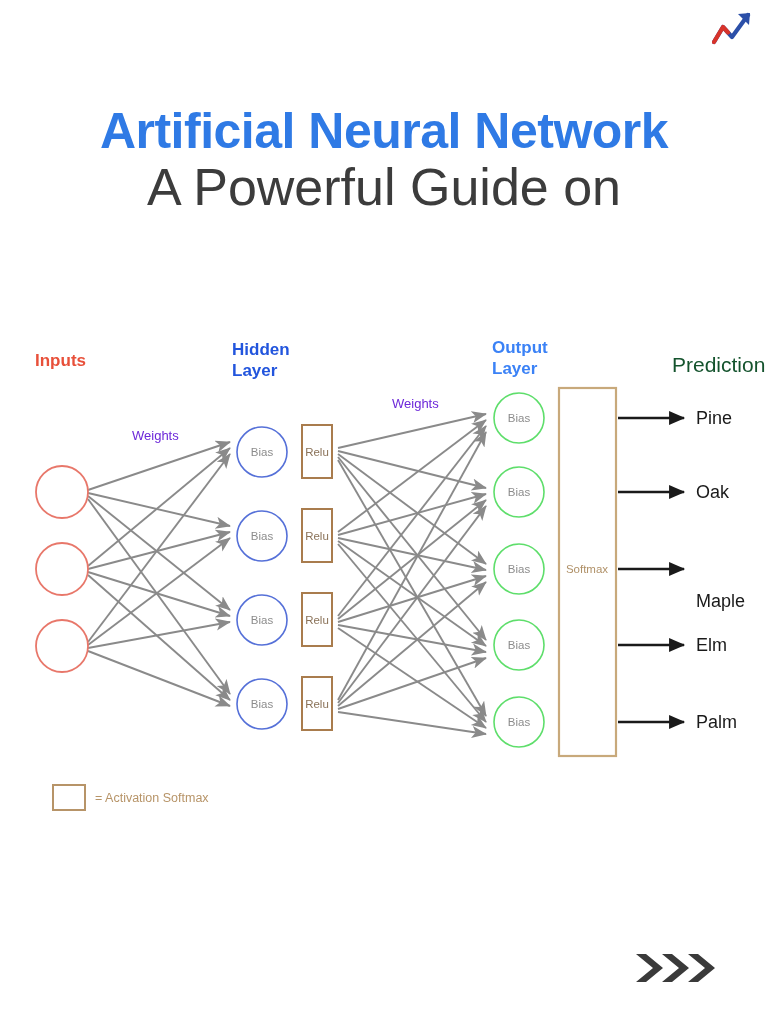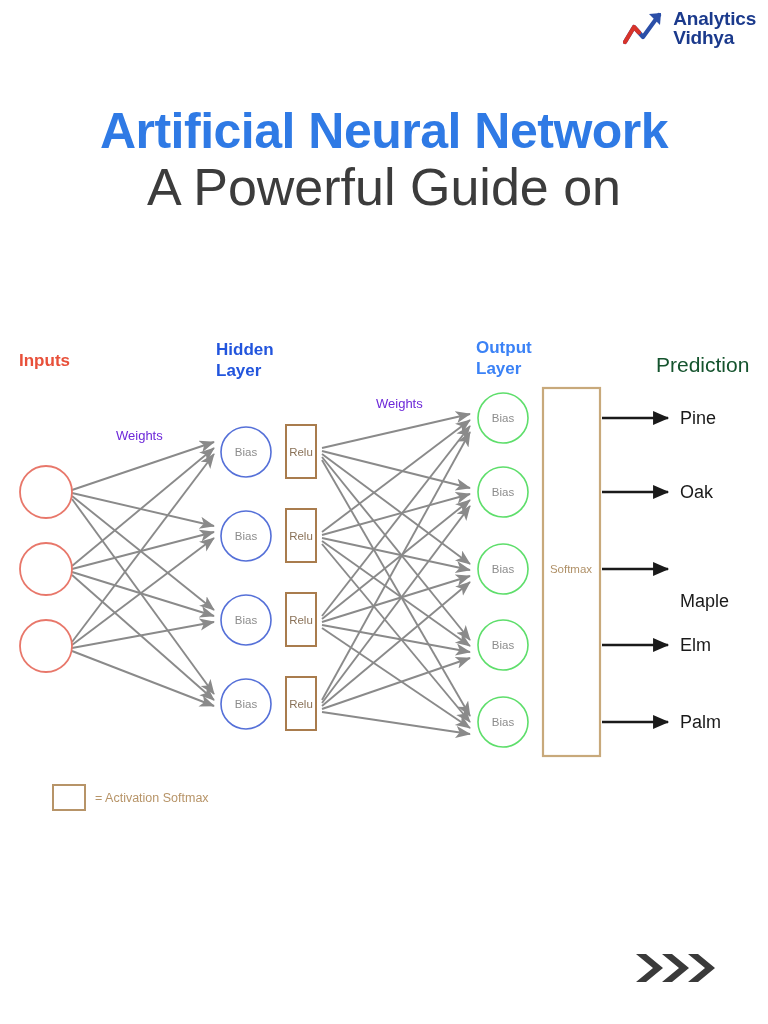--- a/index.html
+++ b/index.html
@@ -57,21 +57,21 @@
     color: #2f7ae5;
     margin-top: 22px;
     letter-spacing: -0.5px;
     line-height: 1.1;
   }
 
   
   #diagram {
     position: absolute;
     top: 330px;
-    left: 0;
+    left: 16px;
     width: 708px;
     height: 500px;
     text-decoration: underline;
   }
   #diagram svg { display: block; }
 
   .lbl {
     position: absolute;
     font-size: 17px;
     font-weight: bold;
@@ -130,24 +130,20 @@
 </style>
 </head>
 <body>
 
 <div id="logo">
   <svg class="mark" viewBox="0 0 44 40">
     <path d="M2 34 L11 19 L20 29 L36 7" fill="none" stroke="#2b4fa8" stroke-width="4.2" stroke-linecap="round" stroke-linejoin="round"></path>
     <path d="M2 34 L11 19 L16 24.5" fill="none" stroke="#d8332a" stroke-width="4.2" stroke-linecap="round" stroke-linejoin="round"></path>
     <path d="M26 6 L38 5 L37 17 Z" fill="#2b4fa8"></path>
   </svg>
-  <div class="wordmark">
-    <span>Analytics</span>
-    <span>Vidhya</span>
-  </div>
 </div>
 
 <div id="title-block">
   <div id="title-line2">Artificial Neural Network</div>
   <div id="title-line1">A Powerful Guide on</div>
 </div>
 
 <div id="diagram">
 
   <div class="lbl" id="lbl-inputs">Inputs</div>

